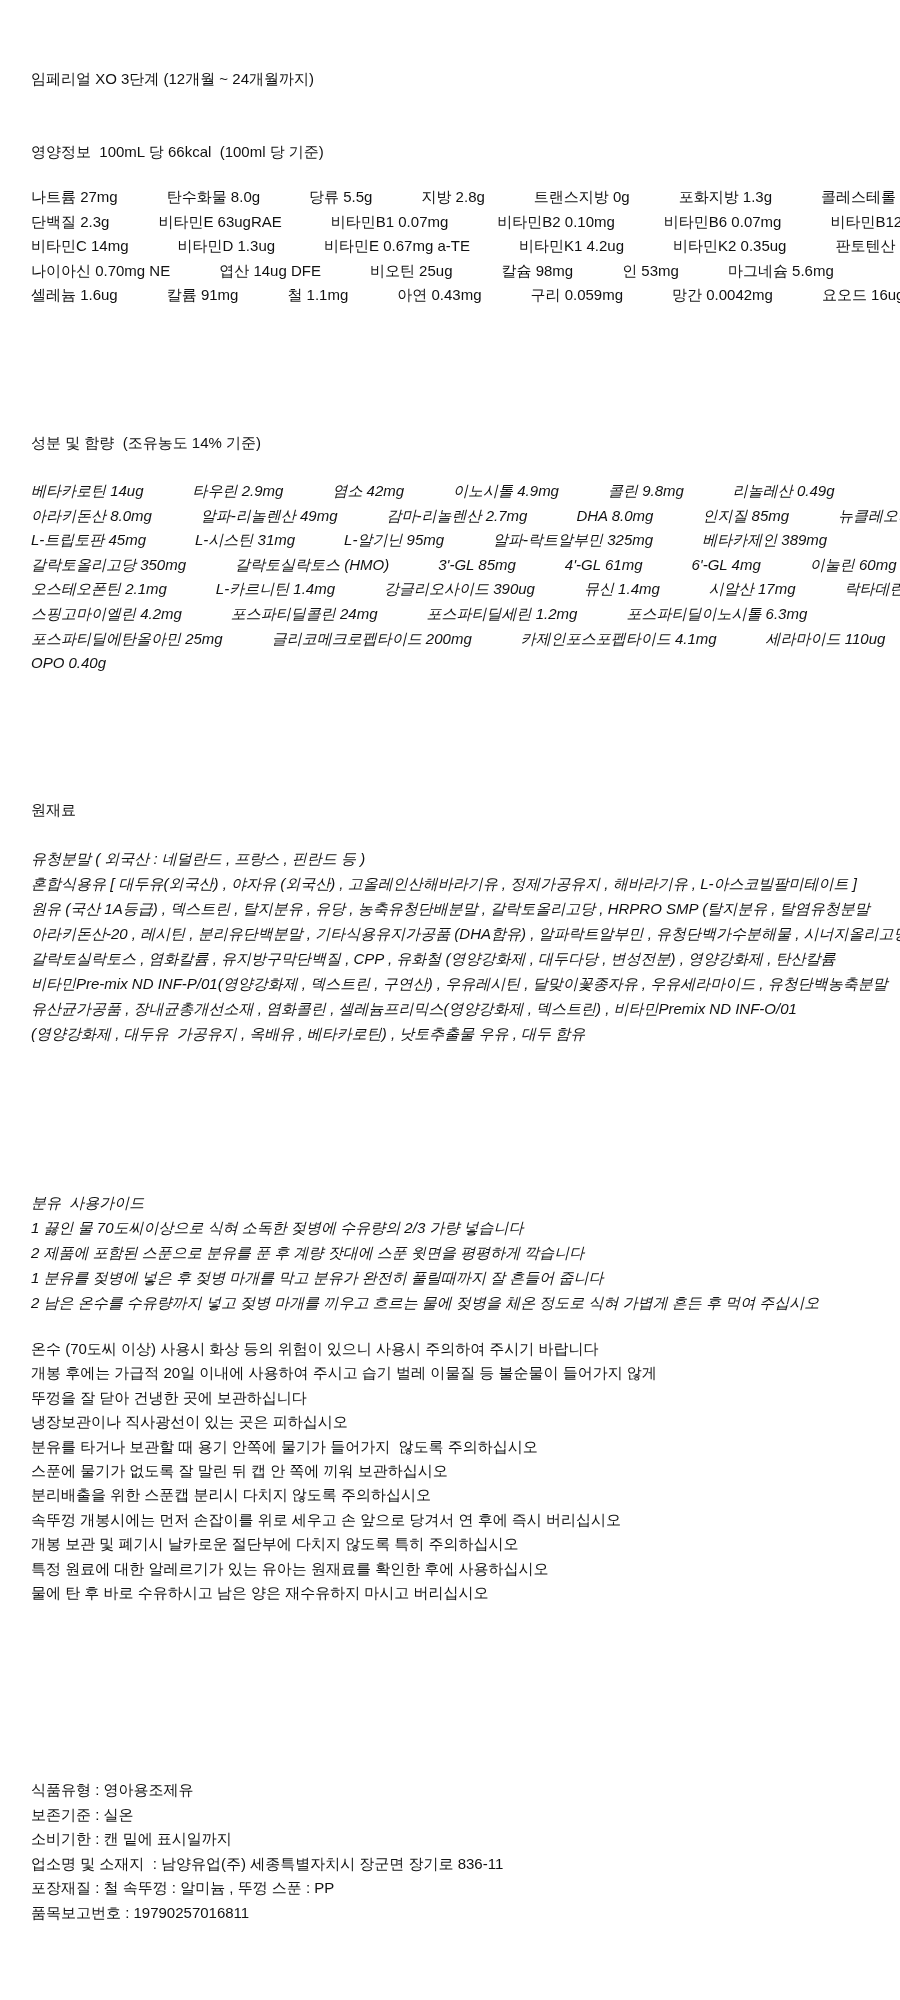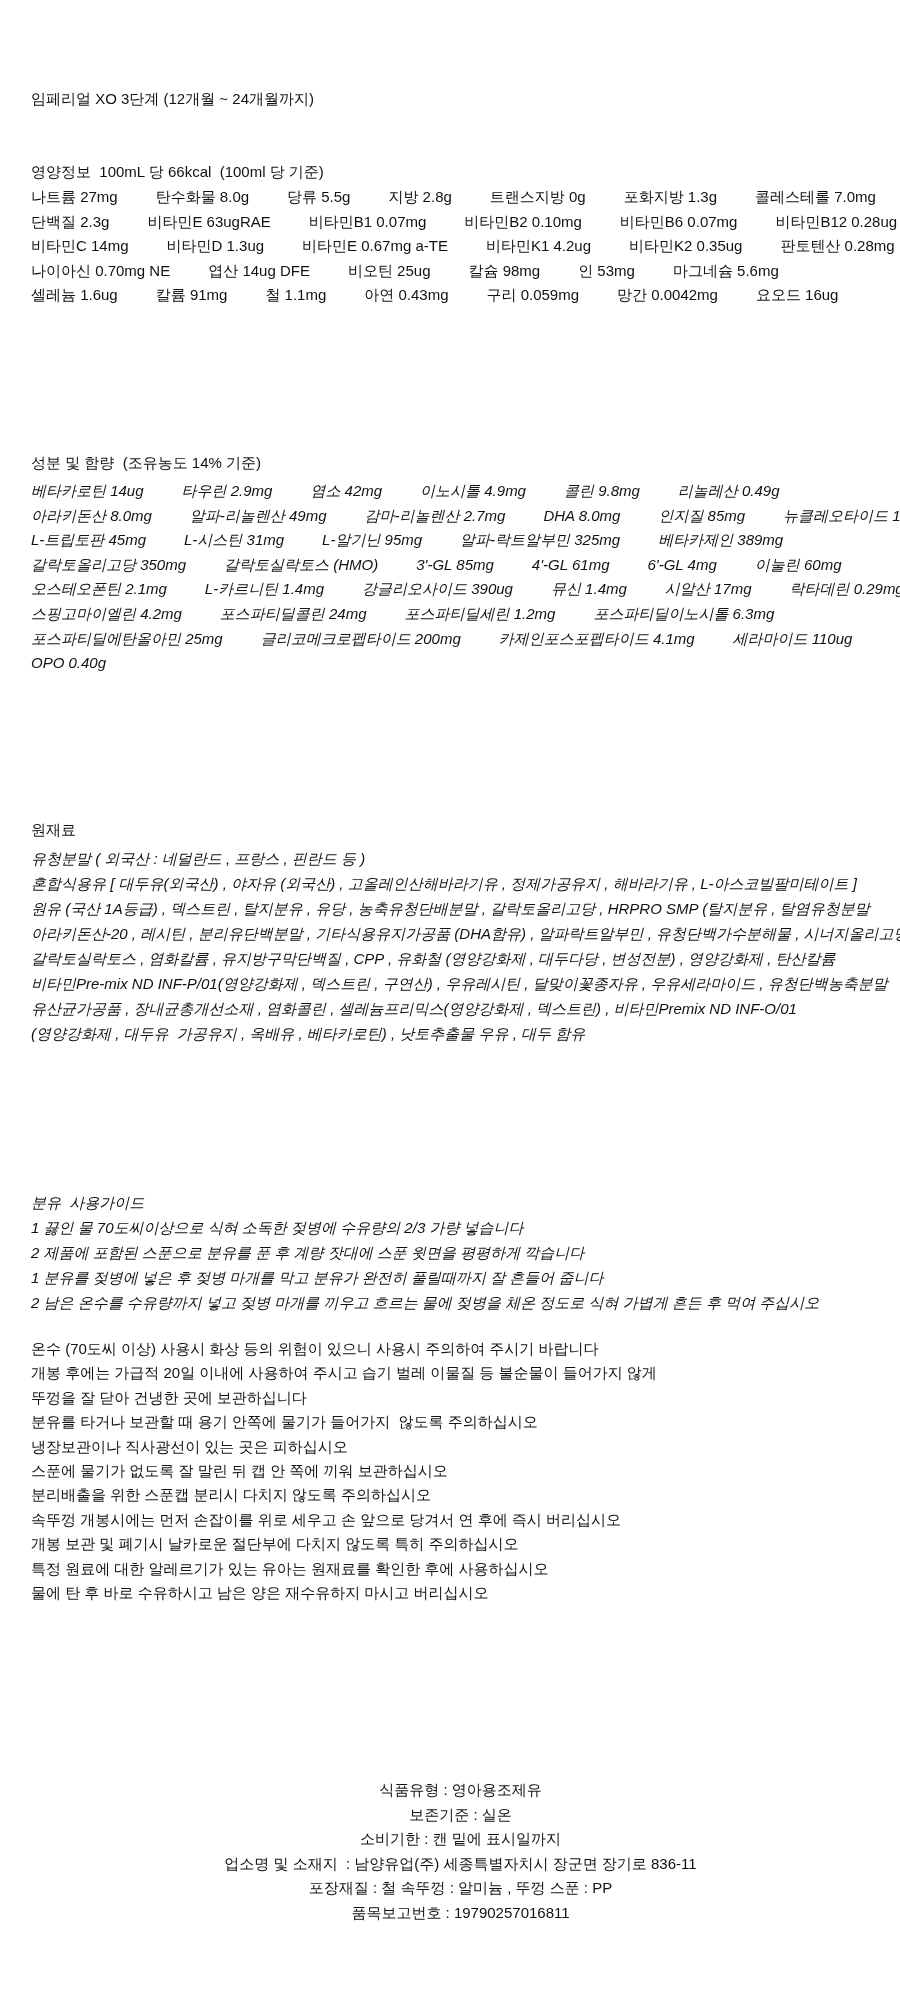--- a/index.html
+++ b/index.html
@@ -6,26 +6,26 @@
   .page{
     position:relative;
     width:900px;height:2000px;
     background:#ffffff;
     color:#111111;
     font-family:"Liberation Sans","DejaVu Sans",sans-serif;
     font-size:15px;
     overflow:hidden;
   }
   .abs{position:absolute;left:31px;right:10px;}
-  .h{white-space:pre;line-height:24px;margin-top:20px;}
-  .row{display:flex;column-gap:38px;line-height:24.6px;white-space:nowrap;}
+  .h{white-space:pre;line-height:24px;}
+  .row{display:flex;column-gap:49px;line-height:24.6px;white-space:nowrap;}
   .line{white-space:pre;line-height:inherit;}
   .lines-25{line-height:25px;font-style:italic;}
   .lines-244{line-height:24.4px;}
-  .lines-245{line-height:24.5px;text-align:center;}
+  .lines-245{line-height:24.5px;}
   .cell{flex:0 0 auto;}
 </style>
 </head>
 <body>
 
 <div class="page">
 
   <div class="abs h" style="top:67px">임페리얼 XO 3단계 (12개월 ~ 24개월까지)</div>
 
   <div class="abs h" style="top:140px">영양정보  100mL 당 66kcal  (100ml 당 기준)</div>
@@ -154,22 +154,22 @@
         <div class="line">2 제품에 포함된 스푼으로 분유를 푼 후 계량 잣대에 스푼 윗면을 평평하게 깍습니다</div>
         <div class="line">1 분유를 젖병에 넣은 후 젖병 마개를 막고 분유가 완전히 풀릴때까지 잘 흔들어 줍니다</div>
         <div class="line">2 남은 온수를 수유량까지 넣고 젖병 마개를 끼우고 흐르는 물에 젖병을 체온 정도로 식혀 가볍게 흔든 후 먹여 주십시오</div>
       </div>
   </div>
 
   <div class="abs lines-244" style="top:1337px">
       <div class="line">온수 (70도씨 이상) 사용시 화상 등의 위험이 있으니 사용시 주의하여 주시기 바랍니다</div>
       <div class="line">개봉 후에는 가급적 20일 이내에 사용하여 주시고 습기 벌레 이물질 등 불순물이 들어가지 않게</div>
       <div class="line">뚜껑을 잘 닫아 건냉한 곳에 보관하십니다</div>
+      <div class="line">냉장보관이나 직사광선이 있는 곳은 피하십시오</div>
       <div class="line">분유를 타거나 보관할 때 용기 안쪽에 물기가 들어가지  않도록 주의하십시오</div>
-      <div class="line">냉장보관이나 직사광선이 있는 곳은 피하십시오</div>
       <div class="line">스푼에 물기가 없도록 잘 말린 뒤 캡 안 쪽에 끼워 보관하십시오</div>
       <div class="line">분리배출을 위한 스푼캡 분리시 다치지 않도록 주의하십시오</div>
       <div class="line">속뚜껑 개봉시에는 먼저 손잡이를 위로 세우고 손 앞으로 당겨서 연 후에 즉시 버리십시오</div>
       <div class="line">개봉 보관 및 폐기시 날카로운 절단부에 다치지 않도록 특히 주의하십시오</div>
       <div class="line">특정 원료에 대한 알레르기가 있는 유아는 원재료를 확인한 후에 사용하십시오</div>
       <div class="line">물에 탄 후 바로 수유하시고 남은 양은 재수유하지 마시고 버리십시오</div>
     </div>
 
   <div class="abs lines-245" style="top:1778px">
       <div class="line">식품유형 : 영아용조제유</div>

